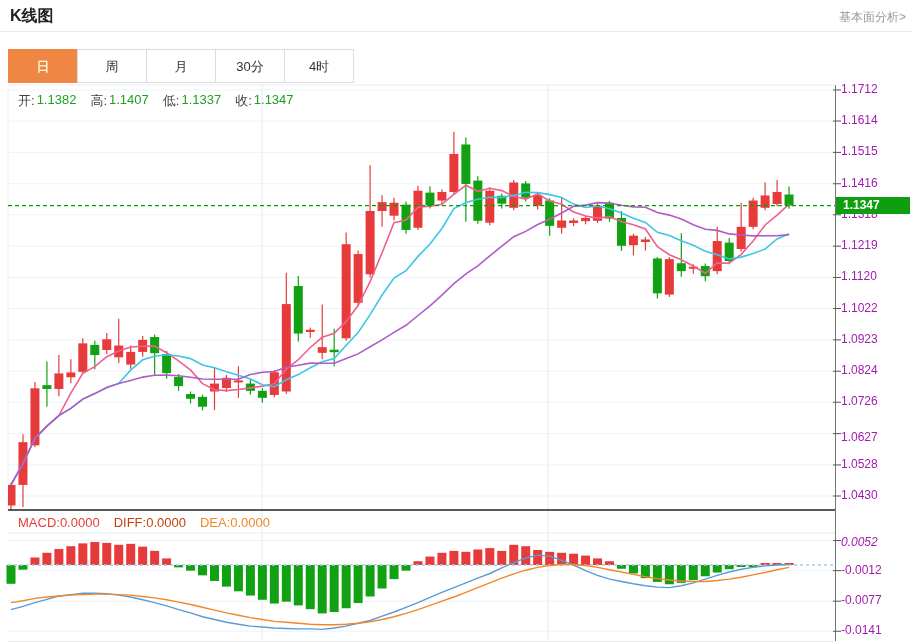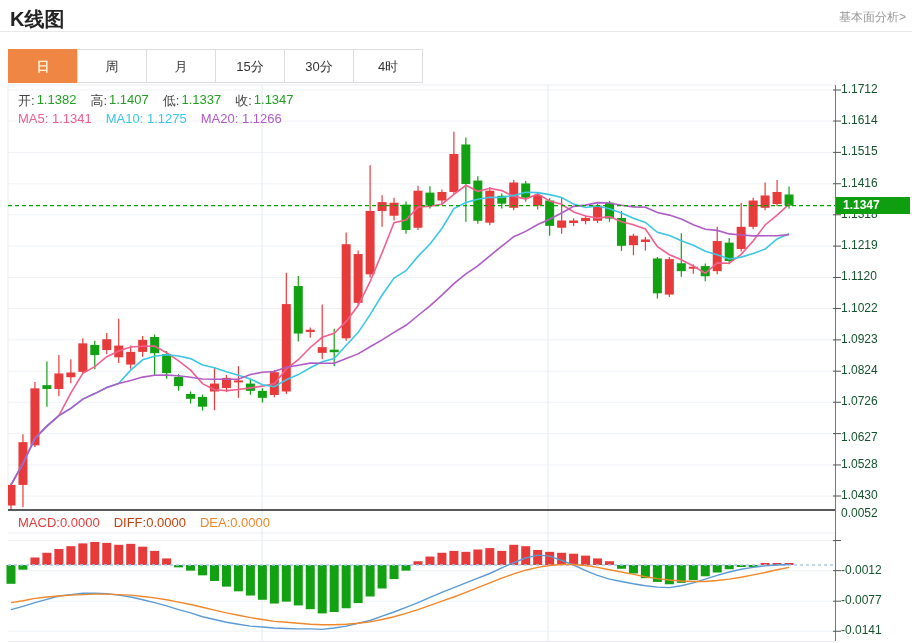--- a/index.html
+++ b/index.html
@@ -1,52 +1,51 @@
 <!DOCTYPE html>
 <html><head>
 <meta charset="utf-8">
 <style>
   html,body{margin:0;padding:0;background:#fff;}
   #app{position:relative;width:912px;height:643px;background:#fff;overflow:hidden;
        font-family:"Liberation Sans","DejaVu Sans",sans-serif;}
   .abs{position:absolute;}
-  #page-title{left:10px;top:6px;font-size:20px;font-weight:bold;color:#222;}
+  #page-title{left:10px;top:6px;font-size:16px;font-weight:bold;color:#222;}
   #header-link{right:6px;top:9px;font-size:12px;color:#999;cursor:pointer;}
   #header-divider{left:0;top:31px;width:912px;height:1px;background:#e9e9e9;}
   #tabbar{left:8px;top:49px;display:flex;}
   .tab{width:70px;height:34px;line-height:34px;text-align:center;font-size:13px;color:#333;
        background:#fff;border:1px solid #ddd;margin-left:-1px;box-sizing:border-box;cursor:pointer;}
   .tab:first-child{margin-left:0;}
   .tab.active{background:#f08643;border-color:#f08643;color:#fdf3d8;font-weight:bold;}
   #chart-svg{left:0;top:0;}
   .inforow{display:flex;gap:14px;font-size:13px;white-space:nowrap;}
   #ohlc-row{left:18px;top:92px;}
   #ohlc-row .lbl{color:#444;}
   #ohlc-row .val{color:#21a021;margin-left:2px;}
   #ma-row{left:18px;top:111px;}
   #macd-row{left:18px;top:515px;}
   .pair{display:flex;}
-  .tick-label{position:absolute;left:841px;font-size:12px;color:#14532d;line-height:15px;}
+  .tick-label{position:absolute;left:841px;font-size:12px;color:#a21caf;line-height:15px;}
   #price-badge{left:836px;width:74px;height:17px;background:#0f9e0f;color:#fff;font-size:12px;
                font-weight:bold;line-height:17px;padding-left:7px;box-sizing:border-box;z-index:5;}
 </style>
 </head>
 <body>
 
 <div id="app">
 
   <div class="abs" id="page-title">K线图</div>
   <div class="abs" id="header-link">基本面分析&gt;</div>
   <div class="abs" id="header-divider"></div>
 
   <div class="abs" id="tabbar">
       <div class="tab active">日</div>
       <div class="tab">周</div>
       <div class="tab">月</div>
-      <div class="tab">15分</div>
       <div class="tab">30分</div>
       <div class="tab">4时</div>
     </div>
 
   <svg class="abs" id="chart-svg" width="912" height="643" viewBox="0 0 912 643">
       <defs>
         <clipPath id="mainclip">
           <rect x="8" y="85" width="827" height="425"></rect>
         </clipPath>
       </defs>
@@ -315,25 +314,20 @@
     <span class="pair">
         <span class="lbl">低:</span>
         <span class="val">1.1337</span>
       </span>
     <span class="pair">
         <span class="lbl">收:</span>
         <span class="val">1.1347</span>
       </span>
   </div>
 
-  <div class="abs inforow" id="ma-row">
-    <span class="pair" id="ma5-pair" style="color: rgb(240, 96, 142);"><span>MA5:</span>&nbsp;<span>1.1341</span></span>
-    <span class="pair" id="ma10-pair" style="color: rgb(60, 199, 229);"><span>MA10:</span>&nbsp;<span>1.1275</span></span>
-    <span class="pair" id="ma20-pair" style="color: rgb(176, 92, 198);"><span>MA20:</span>&nbsp;<span>1.1266</span></span>
-  </div>
 
   <div class="abs inforow" id="macd-row">
     <span class="pair" id="macd-pair" style="color: rgb(231, 59, 59);">
         <span>MACD:</span>
         <span>0.0000</span>
       </span>
     <span class="pair" id="diff-pair" style="color: #c2410c;">
         <span>DIFF:</span>
         <span>0.0000</span>
       </span>
@@ -352,19 +346,19 @@
       <div class="tick-label" style="top: 206.777px;">1.1318</div>
       <div class="tick-label" style="top: 238.129px;">1.1219</div>
       <div class="tick-label" style="top: 269.482px;">1.1120</div>
       <div class="tick-label" style="top: 300.518px;">1.1022</div>
       <div class="tick-label" style="top: 331.871px;">1.0923</div>
       <div class="tick-label" style="top: 363.223px;">1.0824</div>
       <div class="tick-label" style="top: 394.259px;">1.0726</div>
       <div class="tick-label" style="top: 430px;">1.0627</div>
       <div class="tick-label" style="top: 456.964px;">1.0528</div>
       <div class="tick-label" style="top: 488px;">1.0430</div>
-      <div class="tick-label" style="top: 506px;">0.0052</div>
+      <div class="tick-label" style="top: 535px; font-style: italic;">0.0052</div>
       <div class="tick-label" style="top: 562.64px;">-0.0012</div>
       <div class="tick-label" style="top: 593.19px;">-0.0077</div>
       <div class="tick-label" style="top: 623.27px;">-0.0141</div>
     </div>
 
 </div>
 
 </body></html>

